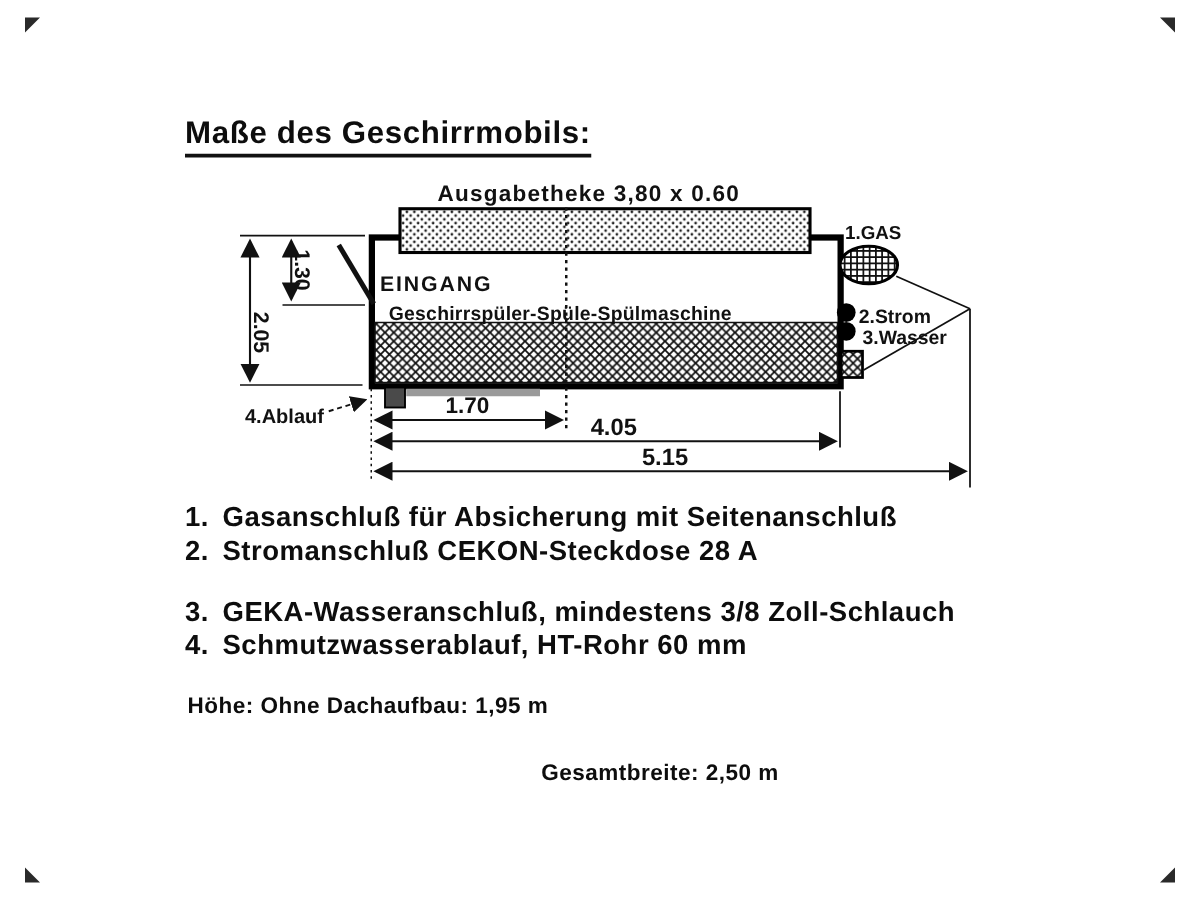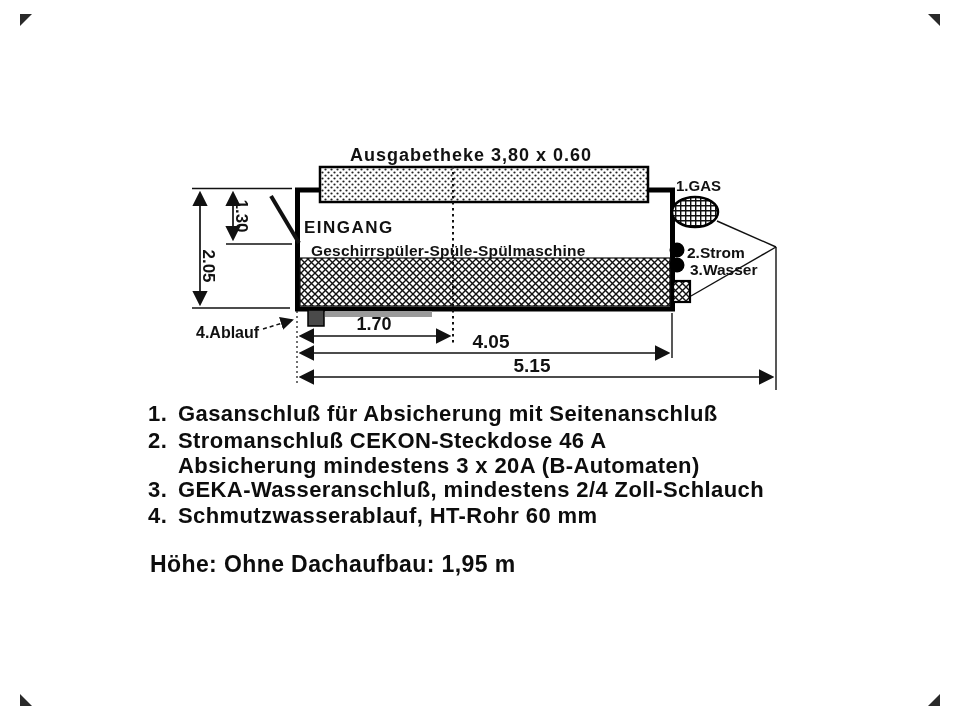--- a/index.html
+++ b/index.html
@@ -14,28 +14,29 @@
   }
   svg text{
     font-family:"Liberation Sans",sans-serif;font-weight:bold;fill:#111;
   }
   .note-row{
     left:148px;display:flex;font-size:22px;font-weight:bold;letter-spacing:.4px;
     white-space:nowrap;line-height:24px;
   }
   .note-num{width:30px;flex:0 0 30px;}
   .height-line{
-    font-size:23px;font-weight:bold;letter-spacing:.4px;white-space:nowrap;line-height:25px;
+    font-size:18px;font-weight:bold;letter-spacing:.4px;white-space:nowrap;line-height:25px;
   }
 </style>
 </head>
 <body>
 
 <div id="stage">
 
+  <div id="page-title" class="abs">Maße des Geschirrmobils:</div>
 
   <svg class="abs" style="left:0;top:0" width="960" height="720" viewBox="0 0 960 720">
     <defs>
       <pattern id="dots" width="6" height="6" patternUnits="userSpaceOnUse">
         <rect width="6" height="6" fill="#fff"></rect>
         <circle cx="1.5" cy="1.5" r="1.1" fill="#222"></circle>
         <circle cx="4.5" cy="4.5" r="1.1" fill="#222"></circle>
       </pattern>
       <pattern id="hatch" width="7" height="7" patternUnits="userSpaceOnUse">
         <rect width="7" height="7" fill="#fff"></rect>
@@ -102,30 +103,27 @@
     <text x="304" y="233" font-size="17" letter-spacing="1.5">EINGANG</text>
     <text x="311" y="256" font-size="15.5" letter-spacing="0.2">Geschirrspüler-Spüle-Spülmaschine</text>
   </svg>
 
   <div class="note-row abs" style="top:402px">
     <span class="note-num">1.</span>
     <span class="note-text">Gasanschluß für Absicherung mit Seitenanschluß</span>
   </div>
   <div class="note-row abs" style="top:429px">
     <span class="note-num">2.</span>
-    <span class="note-text">Stromanschluß CEKON-Steckdose 46 A</span>
-  </div>
-  <div class="note-row abs" style="top:454px">
-    <span class="note-num"></span>
-    <span class="note-text">Absicherung mindestens 3 x 20A (B-Automaten)</span>
+    <span class="note-text">Stromanschluß CEKON-Steckdose 28 A</span>
   </div>
   <div class="note-row abs" style="top:478px">
     <span class="note-num">3.</span>
-    <span class="note-text">GEKA-Wasseranschluß, mindestens 2/4 Zoll-Schlauch</span>
+    <span class="note-text">GEKA-Wasseranschluß, mindestens 3/8 Zoll-Schlauch</span>
   </div>
   <div class="note-row abs" style="top:504px">
     <span class="note-num">4.</span>
     <span class="note-text">Schmutzwasserablauf, HT-Rohr 60 mm</span>
   </div>
 
   <div class="height-line abs" style="left:150px;top:552px">Höhe: Ohne Dachaufbau: 1,95 m</div>
+  <div class="height-line abs" style="left:433px;top:606px">Gesamtbreite: 2,50 m</div>
 
 </div>
 
 </body></html>

